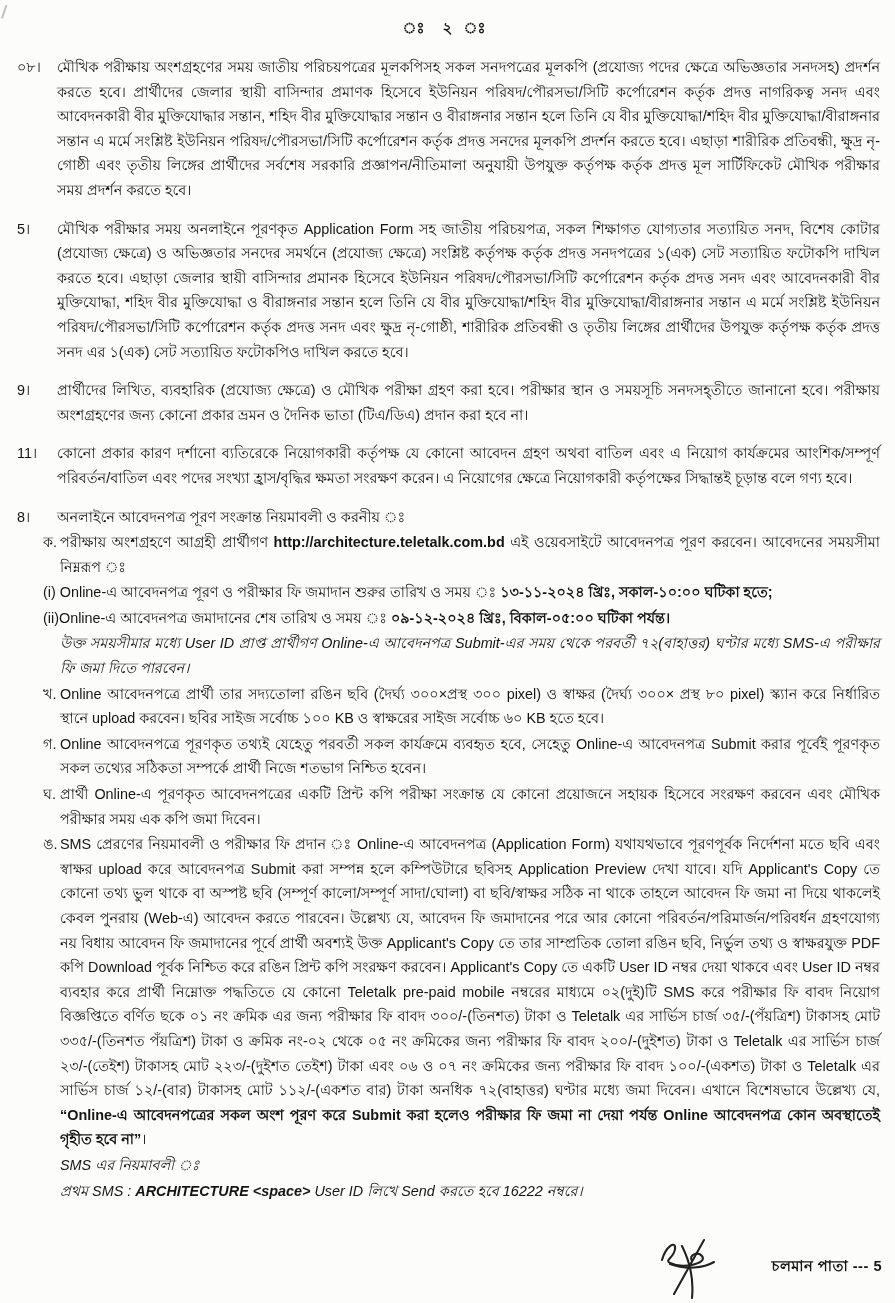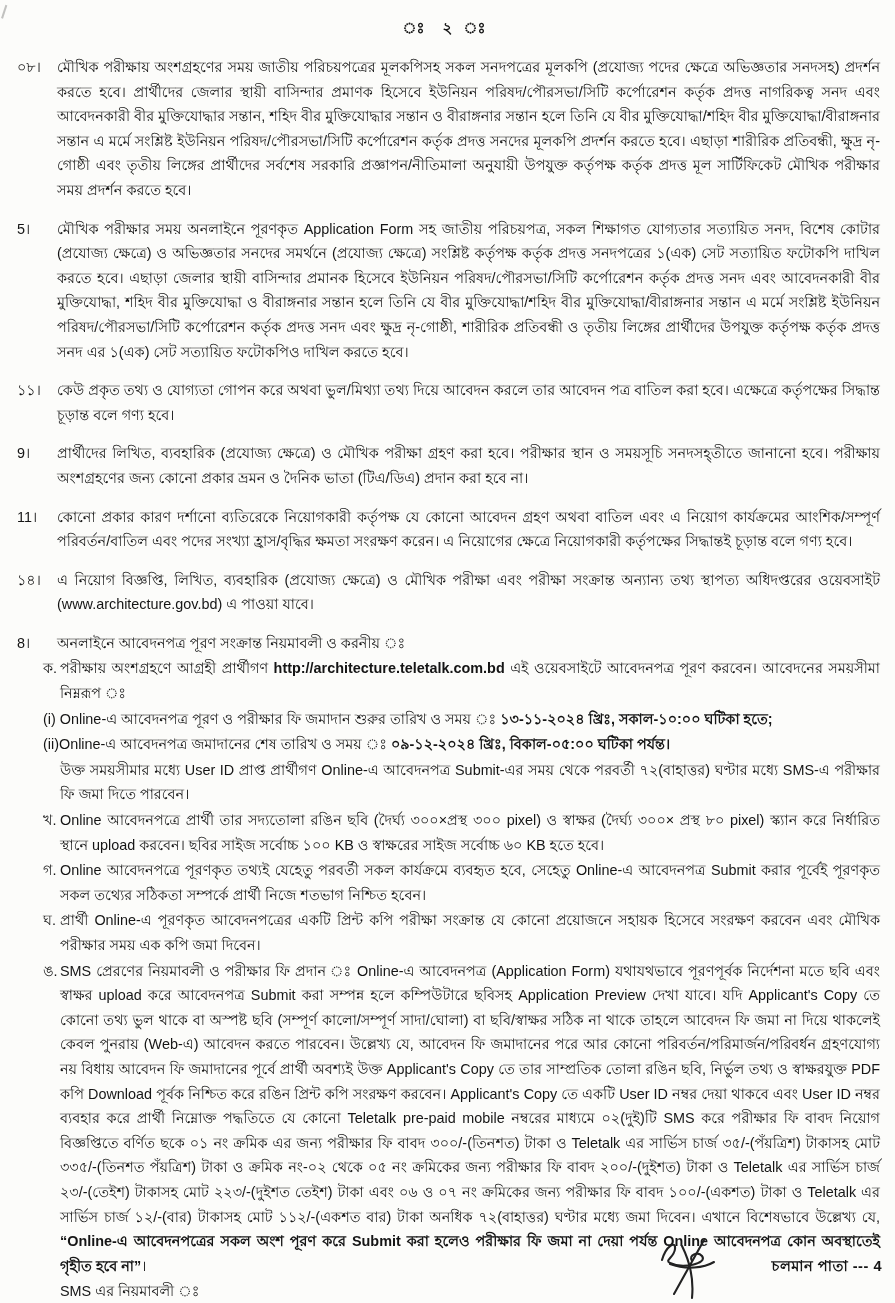--- a/index.html
+++ b/index.html
@@ -31,21 +31,21 @@
     margin-top:14px;
     font-size:14.4px;
     line-height:24.6px;
     text-align:justify;
   }
   .item .no{position:absolute;left:17px;top:0;white-space:nowrap;}
   .blk{margin-top:1px;}
   .sub{position:relative;margin-left:-14px;padding-left:17px;}
   .sub > .lbl{position:absolute;left:0;top:0;}
   .hang{margin-left:-14px;}
-  .ind{margin-left:3px;}
+  .ind{margin-left:3px;font-style:italic;}
   .b{font-weight:bold;}
   .u{}
   .signature{position:absolute;left:652px;top:1234px;width:80px;height:68px;}
   .signature svg{display:block;width:100%;height:100%;}
   .footer-note{
     position:absolute;right:13px;bottom:24px;
     font-size:14.6px;font-weight:bold;letter-spacing:.5px;
   }
 </style>
 </head>
@@ -59,46 +59,38 @@
   <div class="items">
       <div class="item">
         <span class="no">০৮।</span>
         <div class="txt"><span class="">মৌখিক পরীক্ষায় অংশগ্রহণের সময় জাতীয় পরিচয়পত্রের মূলকপিসহ সকল সনদপত্রের মূলকপি (প্রযোজ্য পদের ক্ষেত্রে অভিজ্ঞতার সনদসহ) প্রদর্শন করতে হবে। প্রার্থীদের জেলার স্থায়ী বাসিন্দার প্রমাণক হিসেবে ইউনিয়ন পরিষদ/পৌরসভা/সিটি কর্পোরেশন কর্তৃক প্রদত্ত নাগরিকত্ব সনদ এবং আবেদনকারী বীর মুক্তিযোদ্ধার সন্তান, শহিদ বীর মুক্তিযোদ্ধার সন্তান ও বীরাঙ্গনার সন্তান হলে তিনি যে বীর মুক্তিযোদ্ধা/শহিদ বীর মুক্তিযোদ্ধা/বীরাঙ্গনার সন্তান এ মর্মে সংশ্লিষ্ট ইউনিয়ন পরিষদ/পৌরসভা/সিটি কর্পোরেশন কর্তৃক প্রদত্ত সনদের মূলকপি প্রদর্শন করতে হবে। এছাড়া শারীরিক প্রতিবন্ধী, ক্ষুদ্র নৃ-গোষ্ঠী এবং তৃতীয় লিঙ্গের প্রার্থীদের সর্বশেষ সরকারি প্রজ্ঞাপন/নীতিমালা অনুযায়ী উপযুক্ত কর্তৃপক্ষ কর্তৃক প্রদত্ত মূল সার্টিফিকেট মৌখিক পরীক্ষার সময় প্রদর্শন করতে হবে।</span></div>
       </div>
       <div class="item">
         <span class="no">5।</span>
         <div class="txt"><span class="">মৌখিক পরীক্ষার সময় অনলাইনে পূরণকৃত Application Form সহ জাতীয় পরিচয়পত্র, সকল শিক্ষাগত যোগ্যতার সত্যায়িত সনদ, বিশেষ কোটার (প্রযোজ্য ক্ষেত্রে) ও অভিজ্ঞতার সনদের সমর্থনে (প্রযোজ্য ক্ষেত্রে) সংশ্লিষ্ট কর্তৃপক্ষ কর্তৃক প্রদত্ত সনদপত্রের ১(এক) সেট সত্যায়িত ফটোকপি দাখিল করতে হবে। এছাড়া জেলার স্থায়ী বাসিন্দার প্রমানক হিসেবে ইউনিয়ন পরিষদ/পৌরসভা/সিটি কর্পোরেশন কর্তৃক প্রদত্ত সনদ এবং আবেদনকারী বীর মুক্তিযোদ্ধা, শহিদ বীর মুক্তিযোদ্ধা ও বীরাঙ্গনার সন্তান হলে তিনি যে বীর মুক্তিযোদ্ধা/শহিদ বীর মুক্তিযোদ্ধা/বীরাঙ্গনার সন্তান এ মর্মে সংশ্লিষ্ট ইউনিয়ন পরিষদ/পৌরসভা/সিটি কর্পোরেশন কর্তৃক প্রদত্ত সনদ এবং ক্ষুদ্র নৃ-গোষ্ঠী, শারীরিক প্রতিবন্ধী ও তৃতীয় লিঙ্গের প্রার্থীদের উপযুক্ত কর্তৃপক্ষ কর্তৃক প্রদত্ত সনদ এর ১(এক) সেট সত্যায়িত ফটোকপিও দাখিল করতে হবে।</span></div>
       </div>
       <div class="item">
-        <span class="no">১১।</span>
-        <div class="txt"><span class="">কেউ প্রকৃত তথ্য ও যোগ্যতা গোপন করে অথবা ভুল/মিথ্যা তথ্য দিয়ে আবেদন করলে তার আবেদন পত্র বাতিল করা হবে। এক্ষেত্রে কর্তৃপক্ষের সিদ্ধান্ত চূড়ান্ত বলে গণ্য হবে।</span></div>
-      </div>
-      <div class="item">
         <span class="no">9।</span>
         <div class="txt"><span class="">প্রার্থীদের লিখিত, ব্যবহারিক (প্রযোজ্য ক্ষেত্রে) ও মৌখিক পরীক্ষা গ্রহণ করা হবে। পরীক্ষার স্থান ও সময়সূচি সনদসহ্তীতে জানানো হবে। পরীক্ষায় অংশগ্রহণের জন্য কোনো প্রকার ভ্রমন ও দৈনিক ভাতা (টিএ/ডিএ) প্রদান করা হবে না।</span></div>
       </div>
       <div class="item">
         <span class="no">11।</span>
         <div class="txt"><span class="">কোনো প্রকার কারণ দর্শানো ব্যতিরেকে নিয়োগকারী কর্তৃপক্ষ যে কোনো আবেদন গ্রহণ অথবা বাতিল এবং এ নিয়োগ কার্যক্রমের আংশিক/সম্পূর্ণ পরিবর্তন/বাতিল এবং পদের সংখ্যা হ্রাস/বৃদ্ধির ক্ষমতা সংরক্ষণ করেন। এ নিয়োগের ক্ষেত্রে নিয়োগকারী কর্তৃপক্ষের সিদ্ধান্তই চূড়ান্ত বলে গণ্য হবে।</span></div>
-      </div>
-      <div class="item">
-        <span class="no">১৪।</span>
-        <div class="txt"><span class="">এ নিয়োগ বিজ্ঞপ্তি, লিখিত, ব্যবহারিক (প্রযোজ্য ক্ষেত্রে) ও মৌখিক পরীক্ষা এবং পরীক্ষা সংক্রান্ত অন্যান্য তথ্য স্থাপত্য অধিদপ্তরের ওয়েবসাইট </span><span class="">(www.architecture.gov.bd)</span><span class=""> এ পাওয়া যাবে।</span></div>
       </div>
       <div class="item">
         <span class="no">8।</span>
         <div class="txt"><span class="">অনলাইনে আবেদনপত্র পূরণ সংক্রান্ত নিয়মাবলী ও করনীয় ঃ</span><div class="blk sub"><span class="lbl">ক.</span><span class="">পরীক্ষায় অংশগ্রহণে আগ্রহী প্রার্থীগণ </span><span class="b u">http://architecture.teletalk.com.bd</span><span class=""> এই ওয়েবসাইটে আবেদনপত্র পূরণ করবেন। আবেদনের সময়সীমা নিম্নরূপ ঃ</span></div><div class="blk hang"><span class="">(i) Online-এ আবেদনপত্র পূরণ ও পরীক্ষার ফি জমাদান শুরুর তারিখ ও সময় ঃ </span><span class="b">১৩-১১-২০২৪ খ্রিঃ, সকাল-১০:০০ ঘটিকা হতে;</span></div><div class="blk hang"><span class="">(ii)Online-এ আবেদনপত্র জমাদানের শেষ তারিখ ও সময় ঃ </span><span class="b">০৯-১২-২০২৪ খ্রিঃ, বিকাল-০৫:০০ ঘটিকা পর্যন্ত।</span></div><div class="blk ind"><span class="">উক্ত সময়সীমার মধ্যে User ID প্রাপ্ত প্রার্থীগণ Online-এ আবেদনপত্র Submit-এর সময় থেকে পরবর্তী ৭২(বাহাত্তর) ঘণ্টার মধ্যে SMS-এ পরীক্ষার ফি জমা দিতে পারবেন।</span></div><div class="blk sub"><span class="lbl">খ.</span><span class="">Online আবেদনপত্রে প্রার্থী তার সদ্যতোলা রঙিন ছবি (দৈর্ঘ্য ৩০০×প্রস্থ ৩০০ pixel) ও স্বাক্ষর (দৈর্ঘ্য ৩০০× প্রস্থ ৮০ pixel) স্ক্যান করে নির্ধারিত স্থানে upload করবেন। ছবির সাইজ সর্বোচ্চ ১০০ KB ও স্বাক্ষরের সাইজ সর্বোচ্চ ৬০ KB হতে হবে।</span></div><div class="blk sub"><span class="lbl">গ.</span><span class="">Online আবেদনপত্রে পূরণকৃত তথ্যই যেহেতু পরবর্তী সকল কার্যক্রমে ব্যবহৃত হবে, সেহেতু Online-এ আবেদনপত্র Submit করার পূর্বেই পূরণকৃত সকল তথ্যের সঠিকতা সম্পর্কে প্রার্থী নিজে শতভাগ নিশ্চিত হবেন।</span></div><div class="blk sub"><span class="lbl">ঘ.</span><span class="">প্রার্থী Online-এ পূরণকৃত আবেদনপত্রের একটি প্রিন্ট কপি পরীক্ষা সংক্রান্ত যে কোনো প্রয়োজনে সহায়ক হিসেবে সংরক্ষণ করবেন এবং মৌখিক পরীক্ষার সময় এক কপি জমা দিবেন।</span></div><div class="blk sub"><span class="lbl">ঙ.</span><span class="">SMS প্রেরণের নিয়মাবলী ও পরীক্ষার ফি প্রদান ঃ Online-এ আবেদনপত্র (Application Form) যথাযথভাবে পূরণপূর্বক নির্দেশনা মতে ছবি এবং স্বাক্ষর upload করে আবেদনপত্র Submit করা সম্পন্ন হলে কম্পিউটারে ছবিসহ Application Preview দেখা যাবে। যদি Applicant's Copy তে কোনো তথ্য ভুল থাকে বা অস্পষ্ট ছবি (সম্পূর্ণ কালো/সম্পূর্ণ সাদা/ঘোলা) বা ছবি/স্বাক্ষর সঠিক না থাকে তাহলে আবেদন ফি জমা না দিয়ে থাকলেই কেবল পুনরায় (Web-এ) আবেদন করতে পারবেন। উল্লেখ্য যে, আবেদন ফি জমাদানের পরে আর কোনো পরিবর্তন/পরিমার্জন/পরিবর্ধন গ্রহণযোগ্য নয় বিধায় আবেদন ফি জমাদানের পূর্বে প্রার্থী অবশ্যই উক্ত Applicant's Copy তে তার সাম্প্রতিক তোলা রঙিন ছবি, নির্ভুল তথ্য ও স্বাক্ষরযুক্ত PDF কপি Download পূর্বক নিশ্চিত করে রঙিন প্রিন্ট কপি সংরক্ষণ করবেন। Applicant's Copy তে একটি User ID নম্বর দেয়া থাকবে এবং User ID নম্বর ব্যবহার করে প্রার্থী নিম্নোক্ত পদ্ধতিতে যে কোনো Teletalk pre-paid mobile নম্বরের মাধ্যমে ০২(দুই)টি SMS করে পরীক্ষার ফি বাবদ নিয়োগ বিজ্ঞপ্তিতে বর্ণিত ছকে ০১ নং ক্রমিক এর জন্য পরীক্ষার ফি বাবদ ৩০০/-(তিনশত) টাকা ও Teletalk এর সার্ভিস চার্জ ৩৫/-(পঁয়ত্রিশ) টাকাসহ মোট ৩৩৫/-(তিনশত পঁয়ত্রিশ) টাকা ও ক্রমিক নং-০২ থেকে ০৫ নং ক্রমিকের জন্য পরীক্ষার ফি বাবদ ২০০/-(দুইশত) টাকা ও Teletalk এর সার্ভিস চার্জ ২৩/-(তেইশ) টাকাসহ মোট ২২৩/-(দুইশত তেইশ) টাকা এবং ০৬ ও ০৭ নং ক্রমিকের জন্য পরীক্ষার ফি বাবদ ১০০/-(একশত) টাকা ও Teletalk এর সার্ভিস চার্জ ১২/-(বার) টাকাসহ মোট ১১২/-(একশত বার) টাকা অনধিক ৭২(বাহাত্তর) ঘণ্টার মধ্যে জমা দিবেন। এখানে বিশেষভাবে উল্লেখ্য যে, </span><span class="b">“Online-এ আবেদনপত্রের সকল অংশ পূরণ করে Submit করা হলেও পরীক্ষার ফি জমা না দেয়া পর্যন্ত Online আবেদনপত্র কোন অবস্থাতেই গৃহীত হবে না”</span><span class="">।</span></div><div class="blk ind"><span class="">SMS এর নিয়মাবলী ঃ</span></div><div class="blk ind"><span class="">প্রথম SMS : </span><span class="b">ARCHITECTURE &lt;space&gt; </span><span class="">User ID লিখে Send করতে হবে 16222 নম্বরে।</span></div></div>
       </div>
     </div>
 
   <div class="signature">
     <svg viewBox="0 0 80 68" xmlns="http://www.w3.org/2000/svg">
       <g fill="none" stroke="#222" stroke-width="2.1" stroke-linecap="round">
         <path d="M10 26 C14 12, 24 6, 23 15 C22 24, 12 26, 18 29 C30 35, 56 30, 50 22 C46 17, 36 21, 40 27"></path>
         <path d="M18 30 C34 36, 52 34, 62 28"></path>
         <path d="M52 6 L22 60"></path>
         <path d="M30 12 C38 28, 42 44, 40 64"></path>
       </g>
     </svg>
   </div>
 
-  <div class="footer-note">চলমান পাতা --- 4</div>
+  <div class="footer-note">চলমান পাতা --- 5</div>
 </div>
 
 </body></html>

